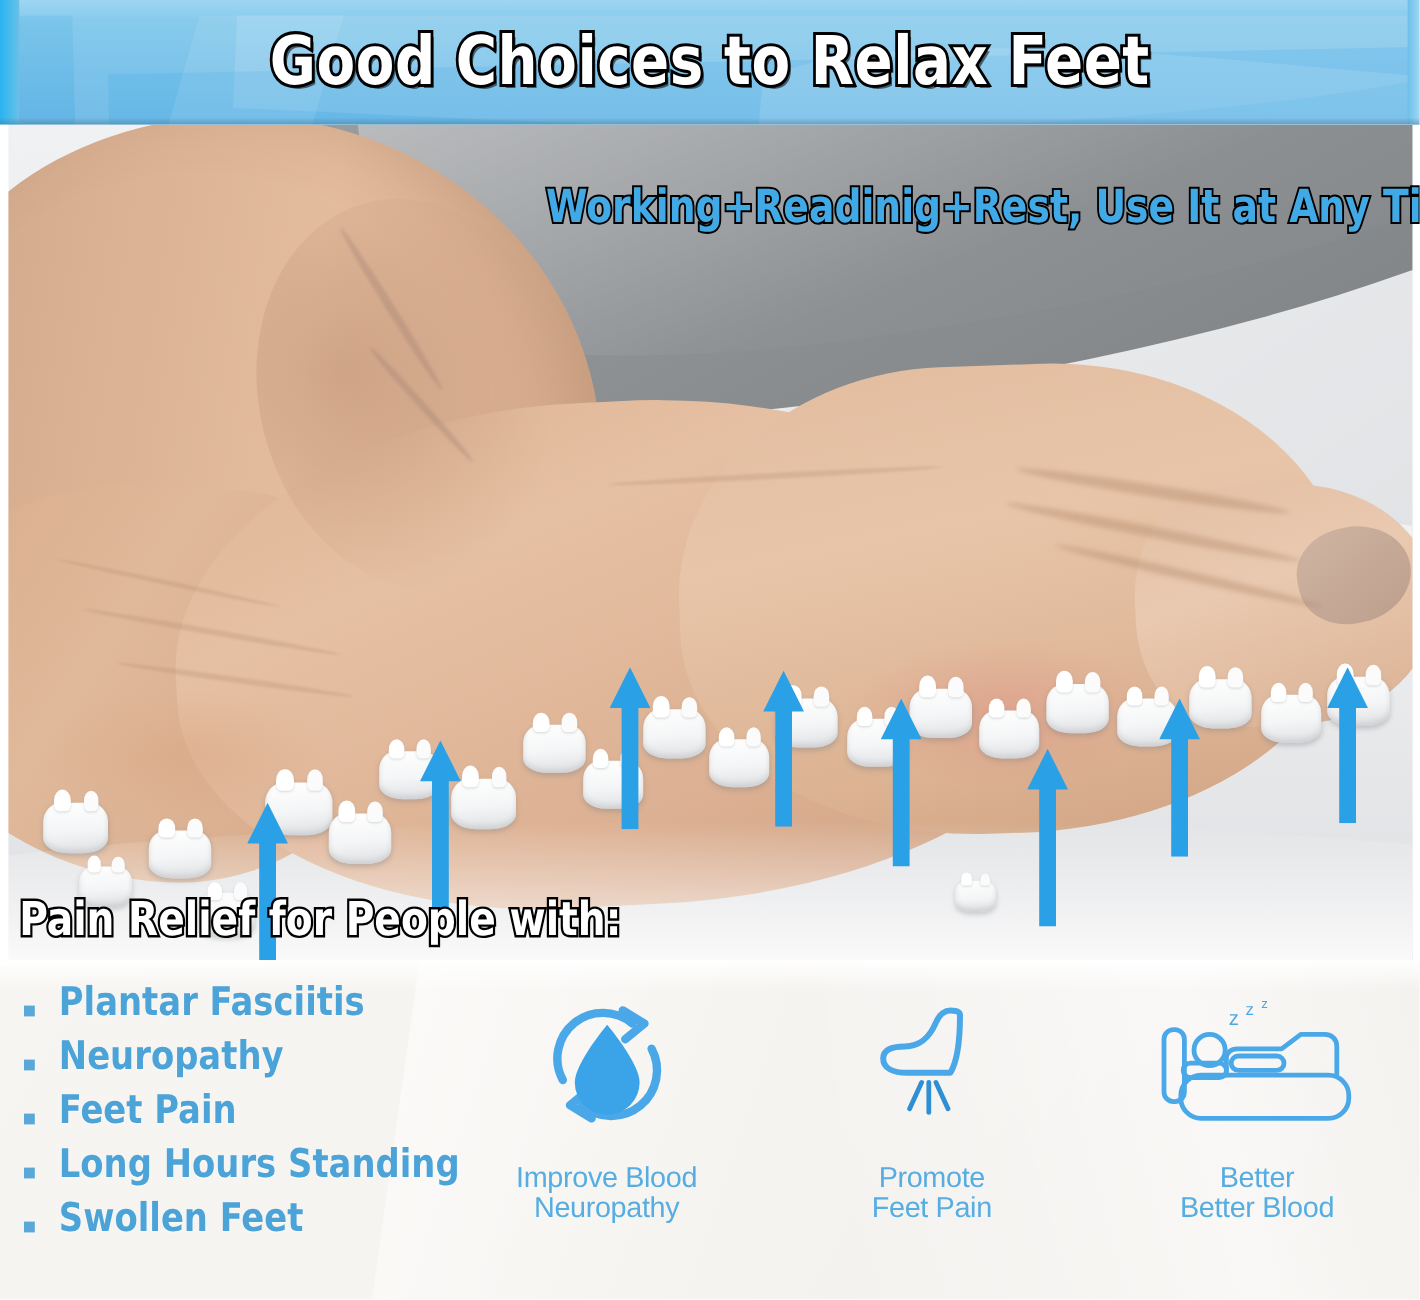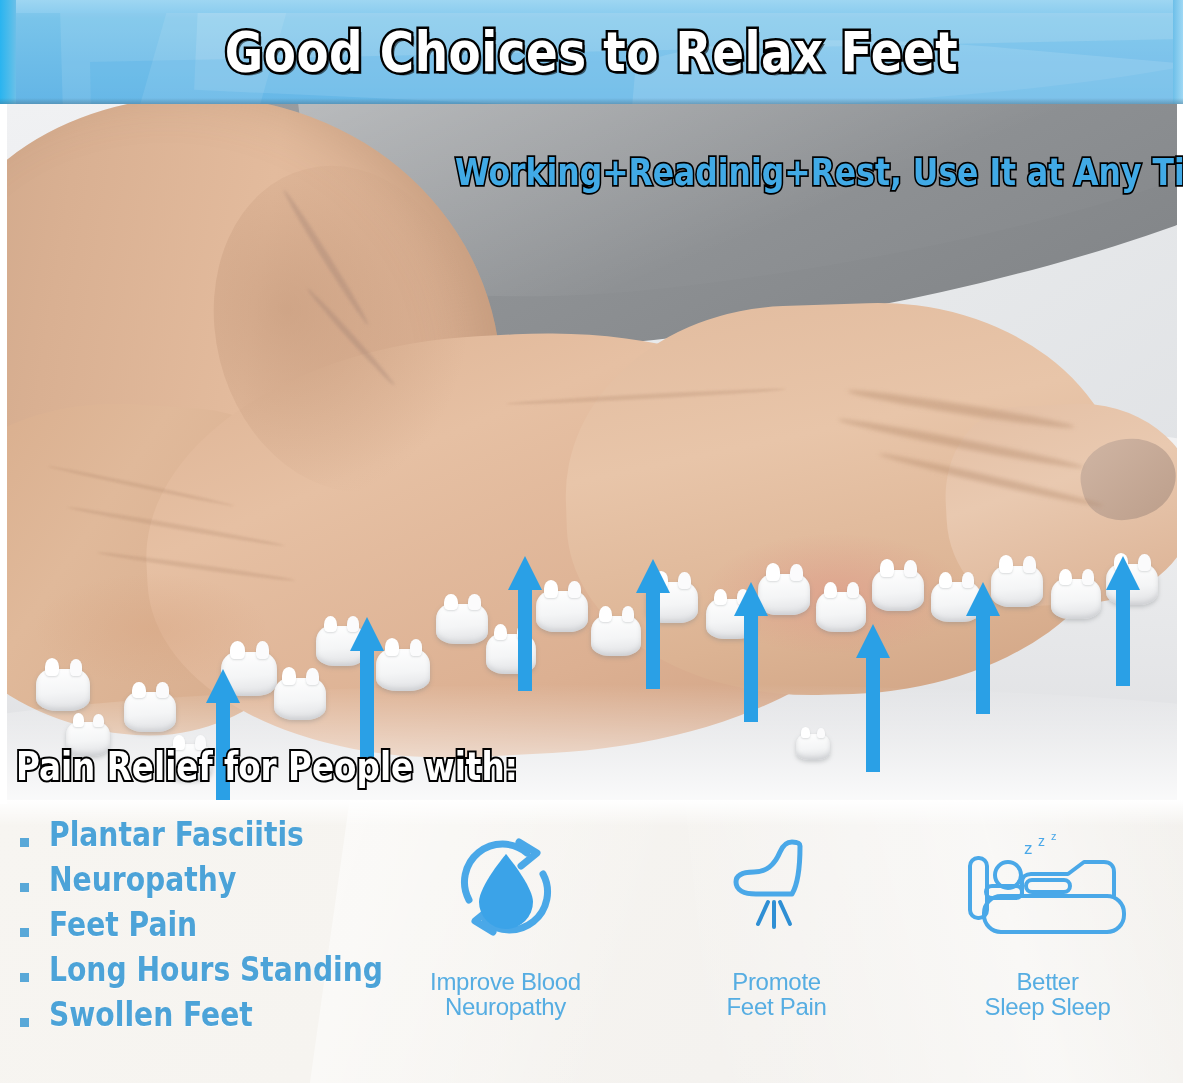--- a/index.html
+++ b/index.html
@@ -672,20 +672,20 @@
             <rect x="10" y="30" width="17" height="60" rx="8" fill="none" stroke="#4aa8e8" stroke-width="4"></rect>
             <rect x="24" y="68" width="140" height="36" rx="17" fill="none" stroke="#4aa8e8" stroke-width="4"></rect>
             <circle cx="48" cy="47" r="13" fill="none" stroke="#4aa8e8" stroke-width="4"></circle>
             <rect x="26" y="58" width="36" height="12" rx="6" fill="none" stroke="#4aa8e8" stroke-width="4"></rect>
             <path d="M62 68 L62 54 C62 49 66 46 71 46 L108 46 L124 34 L144 34 C150 34 154 38 154 44 L154 68" fill="none" stroke="#4aa8e8" stroke-width="4" stroke-linejoin="round" stroke-linecap="round"></path>
             <rect x="66" y="52" width="44" height="12" rx="6" fill="none" stroke="#4aa8e8" stroke-width="4"></rect>
           </svg>
         </div>
         <div class="benefit-label">
           <span>Better</span>
-          <span class="l2">Sleep Sleep</span>
+          <span class="l2">Better Blood</span>
         </div>
       </div>
 
     </div>
   </div>
 
 </div>
 
 </body></html>

